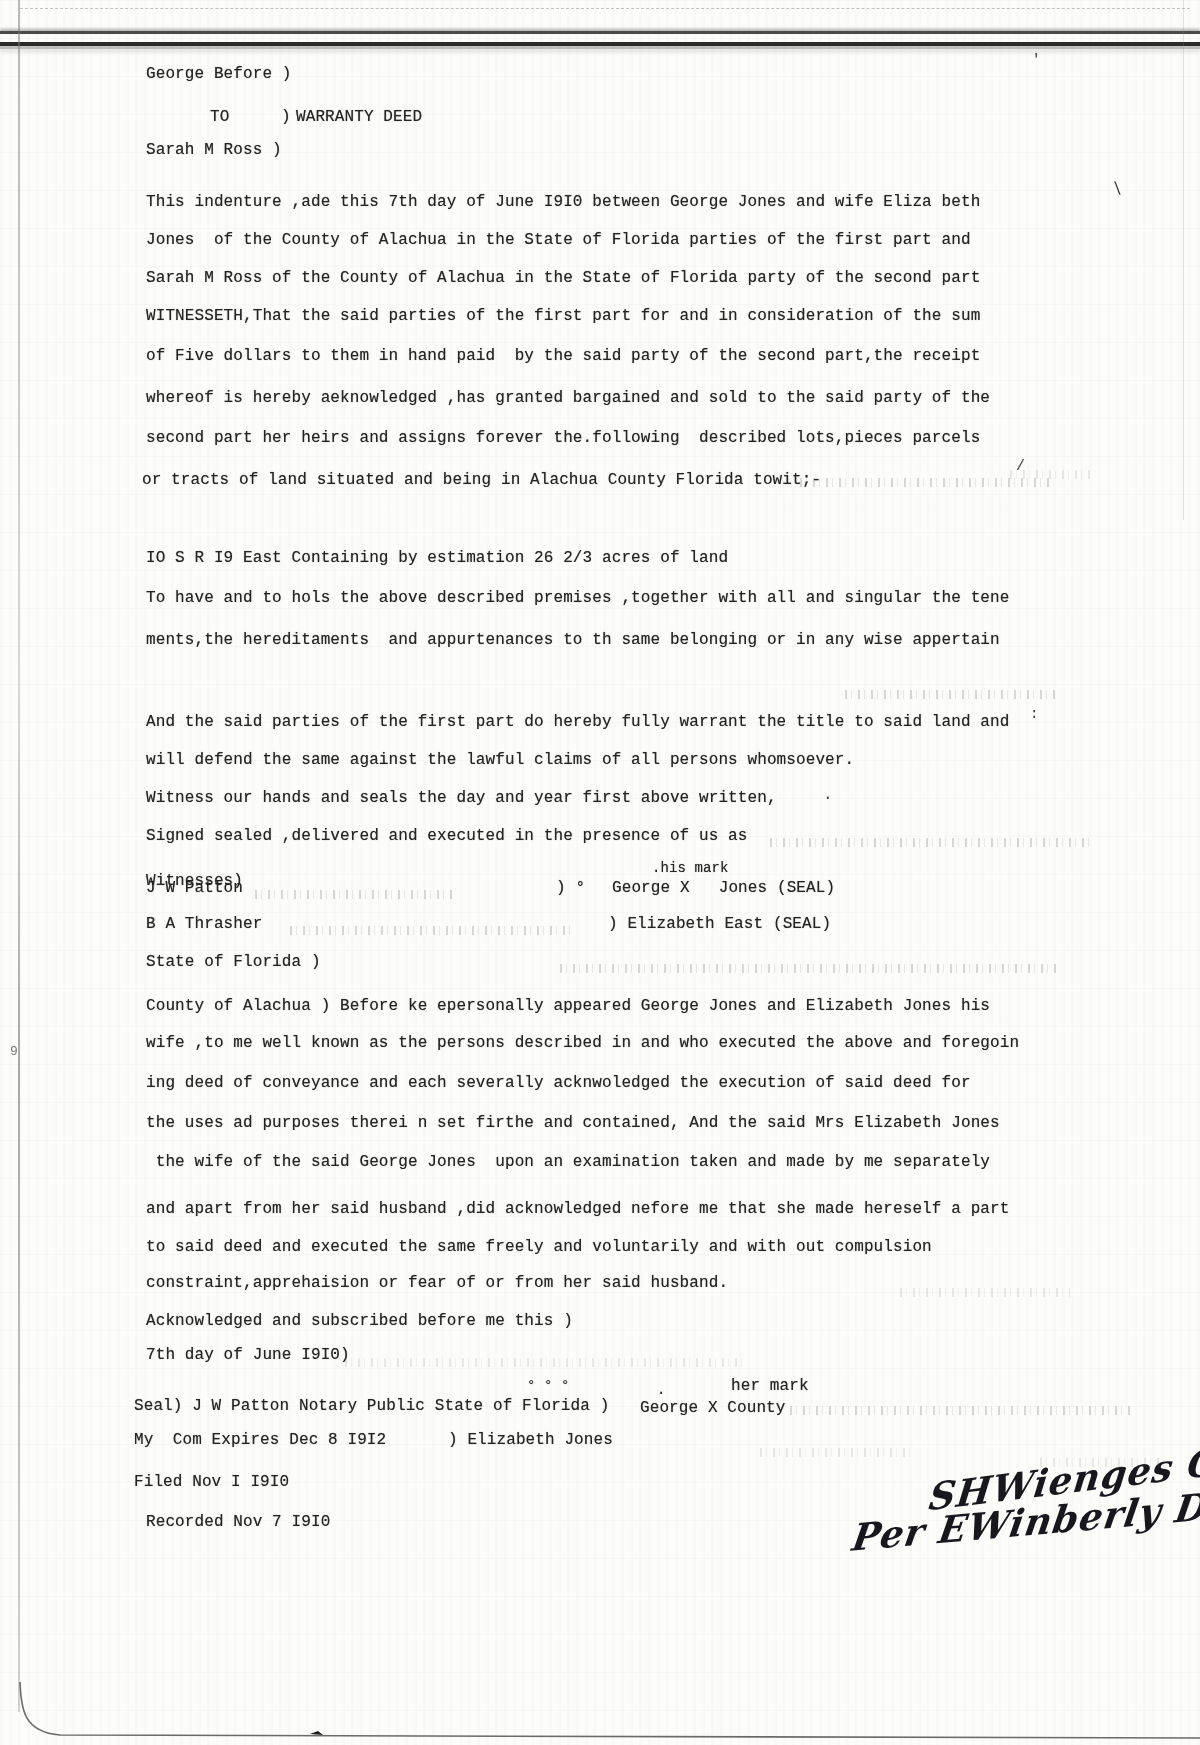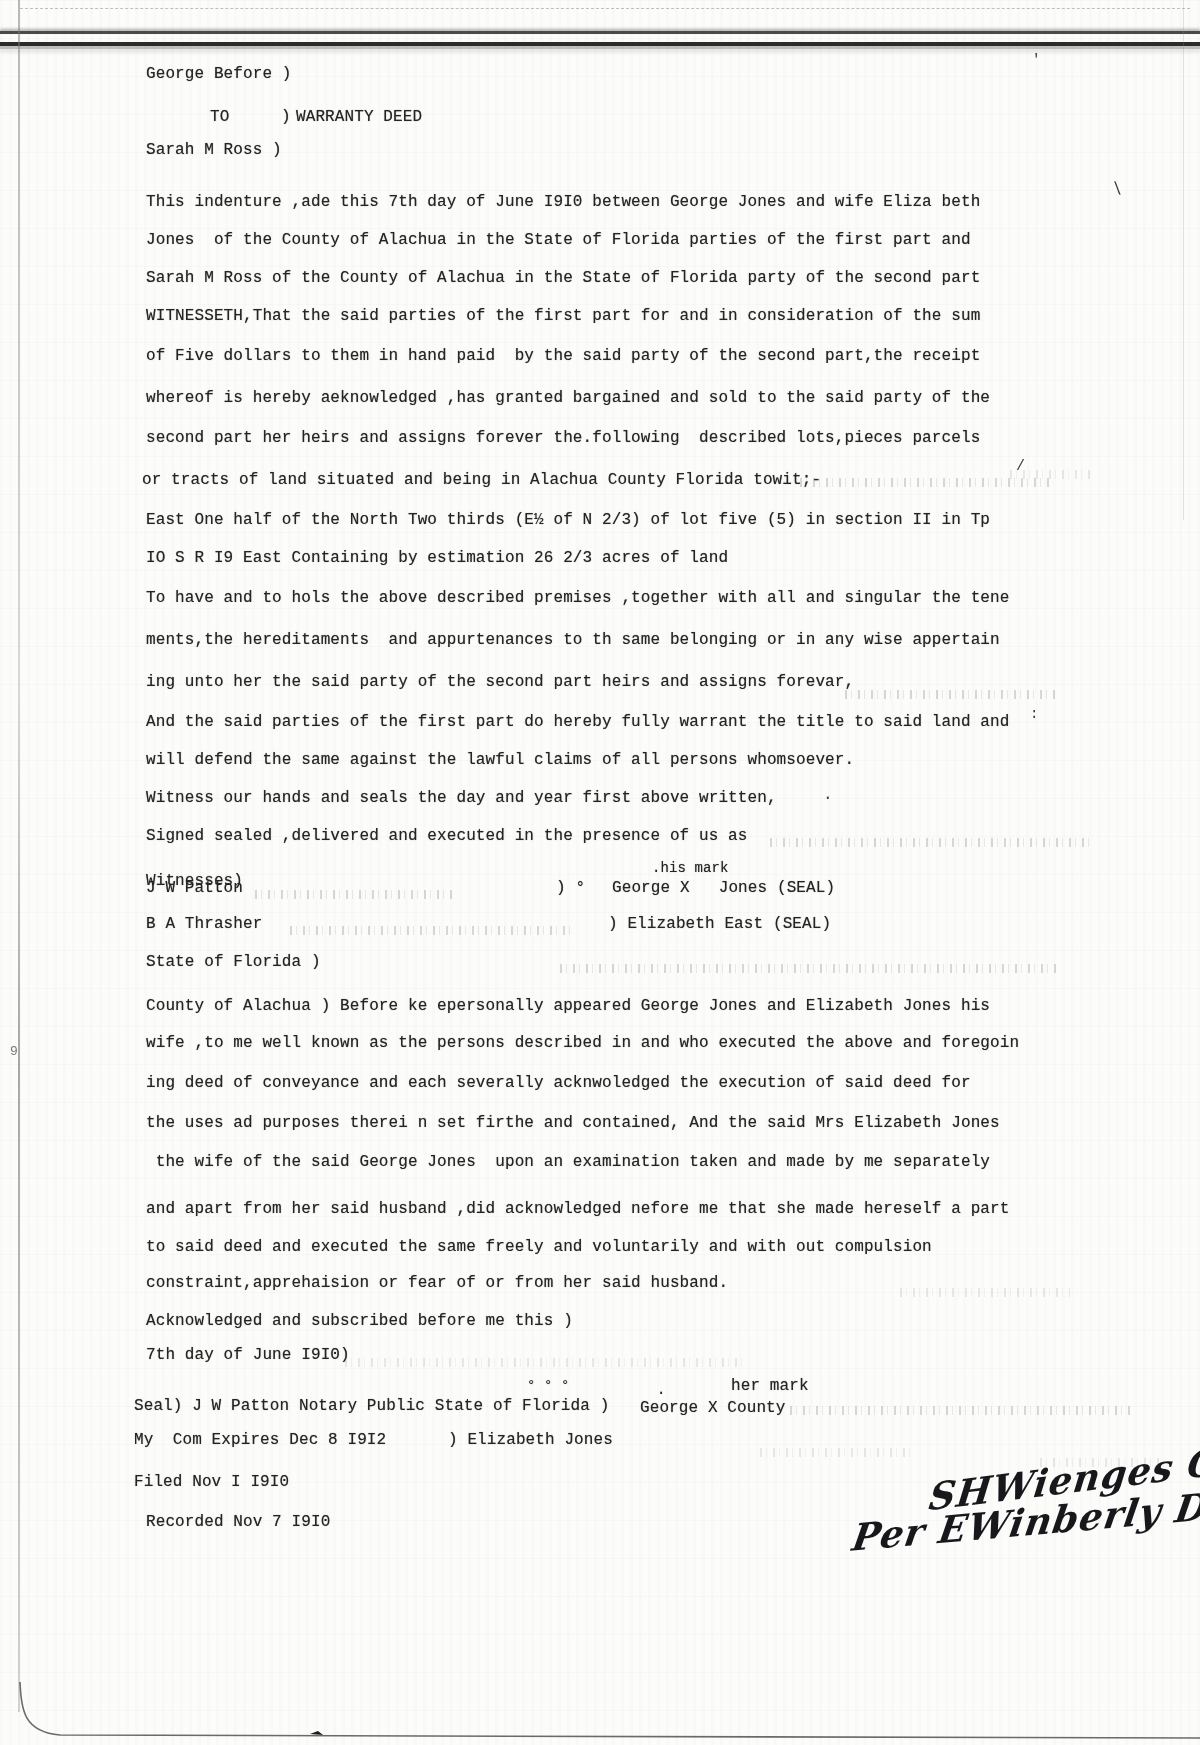--- a/index.html
+++ b/index.html
@@ -66,25 +66,23 @@
   <div class="ln" style="top:140px;">Sarah M Ross )</div>
 
   <div class="ln" style="top:192px;">This indenture ,ade this 7th day of June I9I0 between George Jones and wife Eliza beth</div>
   <div class="ln" style="top:230px;">Jones  of the County of Alachua in the State of Florida parties of the first part and</div>
   <div class="ln" style="top:268px;">Sarah M Ross of the County of Alachua in the State of Florida party of the second part</div>
   <div class="ln" style="top:306px;">WITNESSETH,That the said parties of the first part for and in consideration of the sum</div>
   <div class="ln" style="top:346px;">of Five dollars to them in hand paid  by the said party of the second part,the receipt</div>
   <div class="ln" style="top:388px;">whereof is hereby aeknowledged ,has granted bargained and sold to the said party of the</div>
   <div class="ln" style="top:428px;">second part her heirs and assigns forever the.following  described lots,pieces parcels</div>
   <div class="ln" style="top:470px;left:142px;">or tracts of land situated and being in Alachua County Florida towit;-</div>
-  <div class="ln" style="top:510px;">East One half of the North Two thirds (E½ of N 2/3) of lot five (5) in section II in Tp</div>
   <div class="ln" style="top:548px;">IO S R I9 East Containing by estimation 26 2/3 acres of land</div>
   <div class="ln" style="top:588px;">To have and to hols the above described premises ,together with all and singular the tene</div>
   <div class="ln" style="top:630px;">ments,the hereditaments  and appurtenances to th same belonging or in any wise appertain</div>
-  <div class="ln" style="top:672px;">ing unto her the said party of the second part heirs and assigns forevar,</div>
   <div class="ln" style="top:712px;">And the said parties of the first part do hereby fully warrant the title to said land and</div>
   <div class="ln" style="top:750px;">will defend the same against the lawful claims of all persons whomsoever.</div>
   <div class="ln" style="top:788px;">Witness our hands and seals the day and year first above written,</div>
 
   <div class="ln" style="top:826px;">Signed sealed ,delivered and executed in the presence of us as</div>
   <div class="ln" style="top:871px;">Witnesses)</div>
   <div class="ln small" style="top:858px;left:652px;">.his mark</div>
   <div class="ln" style="top:878px;">J W Patton</div>
   <div class="ln" style="top:878px;left:556px;">) °</div>
   <div class="ln" style="top:878px;left:612px;">George X   Jones (SEAL)</div>

